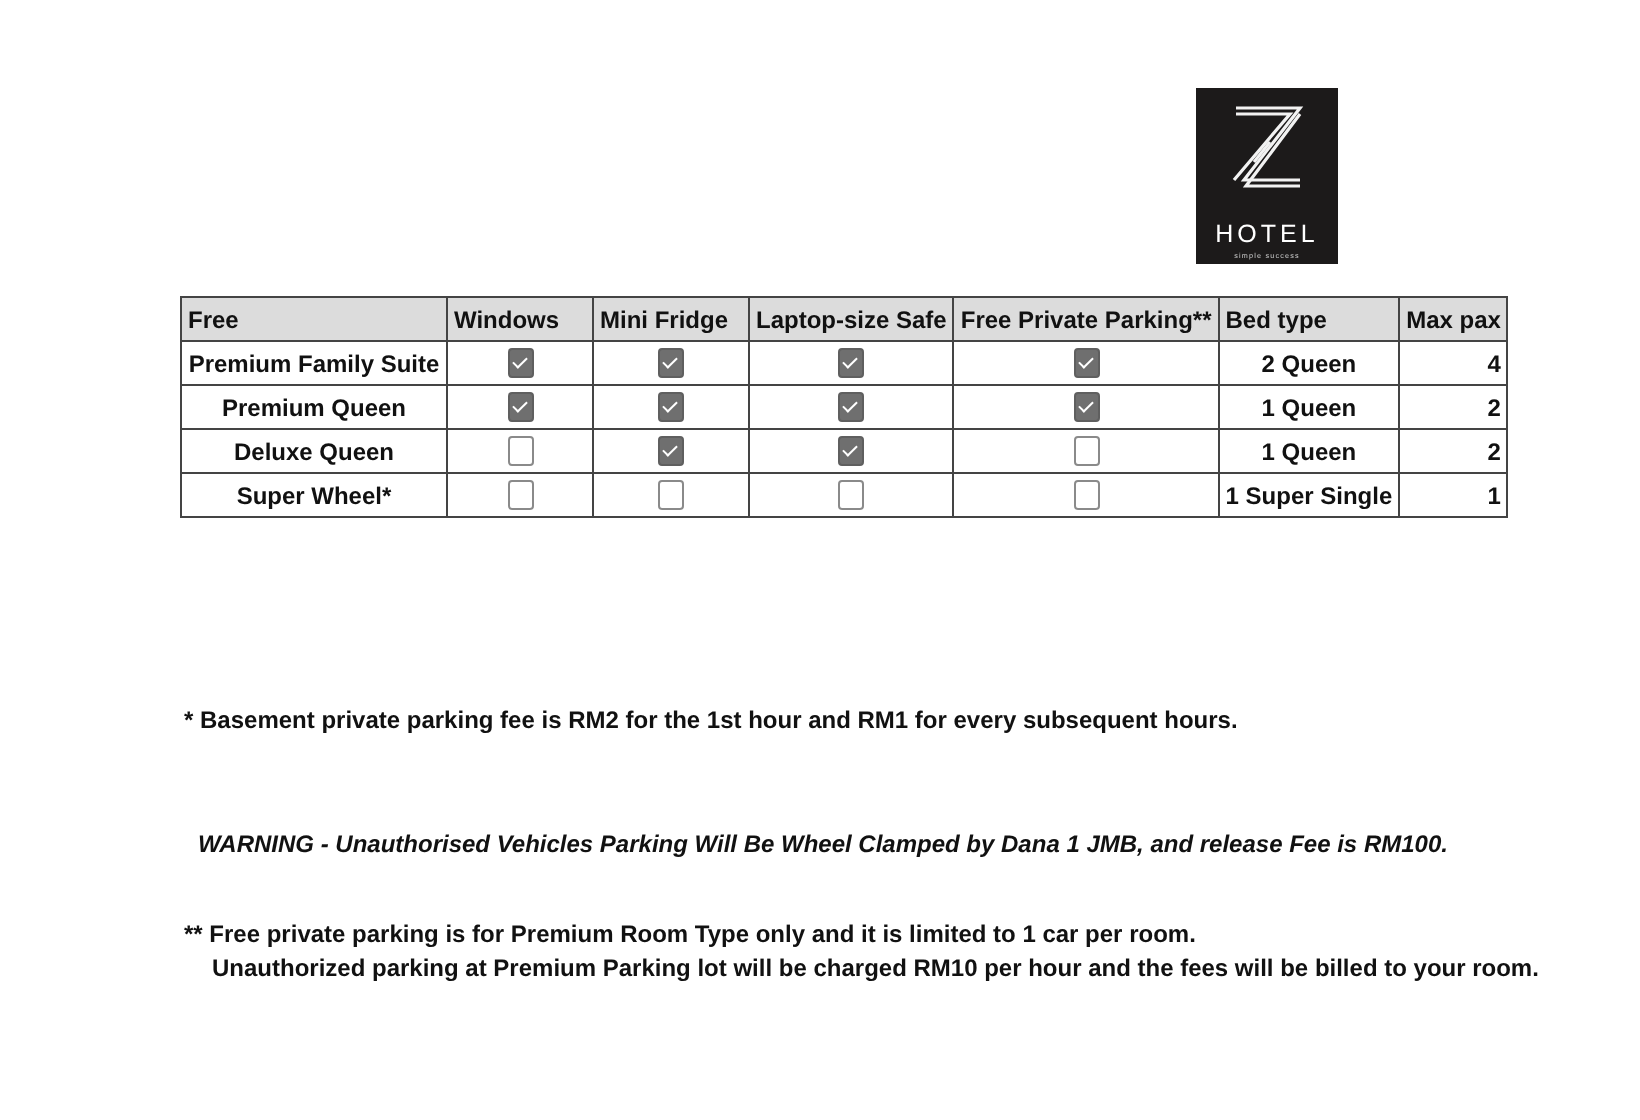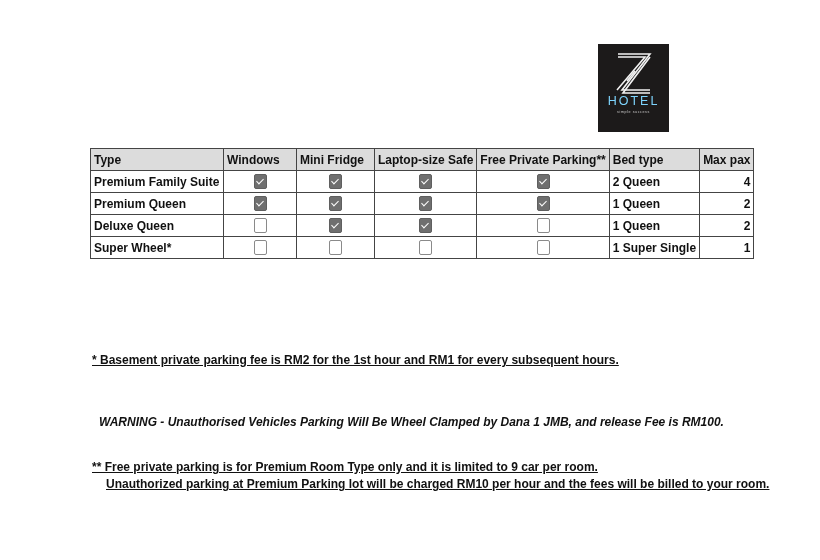--- a/index.html
+++ b/index.html
@@ -6,67 +6,67 @@
   body {
     width: 820px; height: 560px; background: #ffffff; position: relative; overflow: hidden;
     font-family: "Liberation Sans", sans-serif; color: #111;
   }
   .logo {
     position: absolute; left: 598px; top: 44px; width: 71px; height: 88px;
     background: #1c1a1a; display: flex; flex-direction: column; align-items: center;
   }
   .logo svg { margin-top: 6px; }
   .logo-word {
-    color: #7dd3fc; font-size: 12.5px; letter-spacing: 2px; margin-top: 1px; line-height: 13px;
+    color: #ffffff; font-size: 12.5px; letter-spacing: 2px; margin-top: 17px; line-height: 13px;
   }
   .logo-tag {
     color: #cfcfcf; font-size: 3.6px; letter-spacing: 0.6px; margin-top: 2px; line-height: 5px;
   }
   table.rooms {
     position: absolute; left: 90px; top: 148px; border-collapse: collapse;
     font-size: 12px; font-weight: bold;
   }
   table.rooms th, table.rooms td {
-    border: 1px solid #444; height: 21px; padding: 0 3px; white-space: nowrap;
+    border: 1px solid #444; height: 21px; padding: 0 3px; white-space: nowrap; text-align: center;
   }
   table.rooms th { background: #dcdcdc; text-align: left; font-weight: bold; }
   table.rooms td.chk { text-align: center; padding: 0; }
   table.rooms td.num { text-align: right; }
   .cb {
     display: inline-block; width: 11px; height: 13px; border: 1px solid #8a8a8a;
     border-radius: 2px; background: #fff; vertical-align: middle; position: relative;
   }
   .cb.on { background: #6f6f6f; border-color: #5f5f5f; }
   .cb.on::after {
     content: ""; position: absolute; left: 3px; top: 2px; width: 3px; height: 6px;
     border: solid #fff; border-width: 0 1.5px 1.5px 0; transform: rotate(45deg);
   }
   .note { position: absolute; font-size: 12px; font-weight: bold; line-height: 17px; white-space: nowrap; }
-  .note .l2 { display: block; text-decoration: underline; }
+  .note .l2 { display: block; }
 </style>
 </head>
 <body>
 
 <div class="logo">
   <svg width="40" height="44" viewBox="0 0 40 44">
     <g fill="none" stroke="#f2f2f2" stroke-width="1.6">
       <path d="M4 4 H36 L8 40 H36"></path>
       <path d="M4 7 H31 L3 40"></path>
       <path d="M36 7 L9 43 H36"></path>
       <path d="M21 21 L13 31"></path>
     </g>
   </svg>
   <div class="logo-word">HOTEL</div>
   <div class="logo-tag">simple success</div>
 </div>
 
 <table class="rooms">
   <thead>
     <tr>
-      <th style="width:126px">Type</th>
+      <th style="width:126px">Free</th>
       <th style="width:66px">Windows</th>
       <th style="width:71px">Mini Fridge</th>
       <th style="width:88px">Laptop-size Safe</th>
       <th style="width:116px">Free Private Parking**</th>
       <th style="width:78px">Bed type</th>
       <th style="width:42px">Max pax</th>
     </tr>
   </thead>
   <tbody id="room-rows">
       <tr>
@@ -108,15 +108,15 @@
     </tbody>
 </table>
 
 <div class="note" style="left:92px; top:352px;">
   <span class="l2">* Basement private parking fee is RM2 for the 1st hour and RM1 for every subsequent hours.</span>
 </div>
 
 <div class="note" style="left:99px; top:414px;font-style:italic;">WARNING - Unauthorised Vehicles Parking Will Be Wheel Clamped by Dana 1 JMB, and release Fee is RM100.</div>
 
 <div class="note" style="left:92px; top:459px;">
-  <span class="l2">** Free private parking is for Premium Room Type only and it is limited to 9 car per room.</span>
+  <span class="l2">** Free private parking is for Premium Room Type only and it is limited to 1 car per room.</span>
   <span class="l2" style="padding-left:14px">Unauthorized parking at Premium Parking lot will be charged RM10 per hour and the fees will be billed to your room.</span>
 </div>
 
 </body></html>

